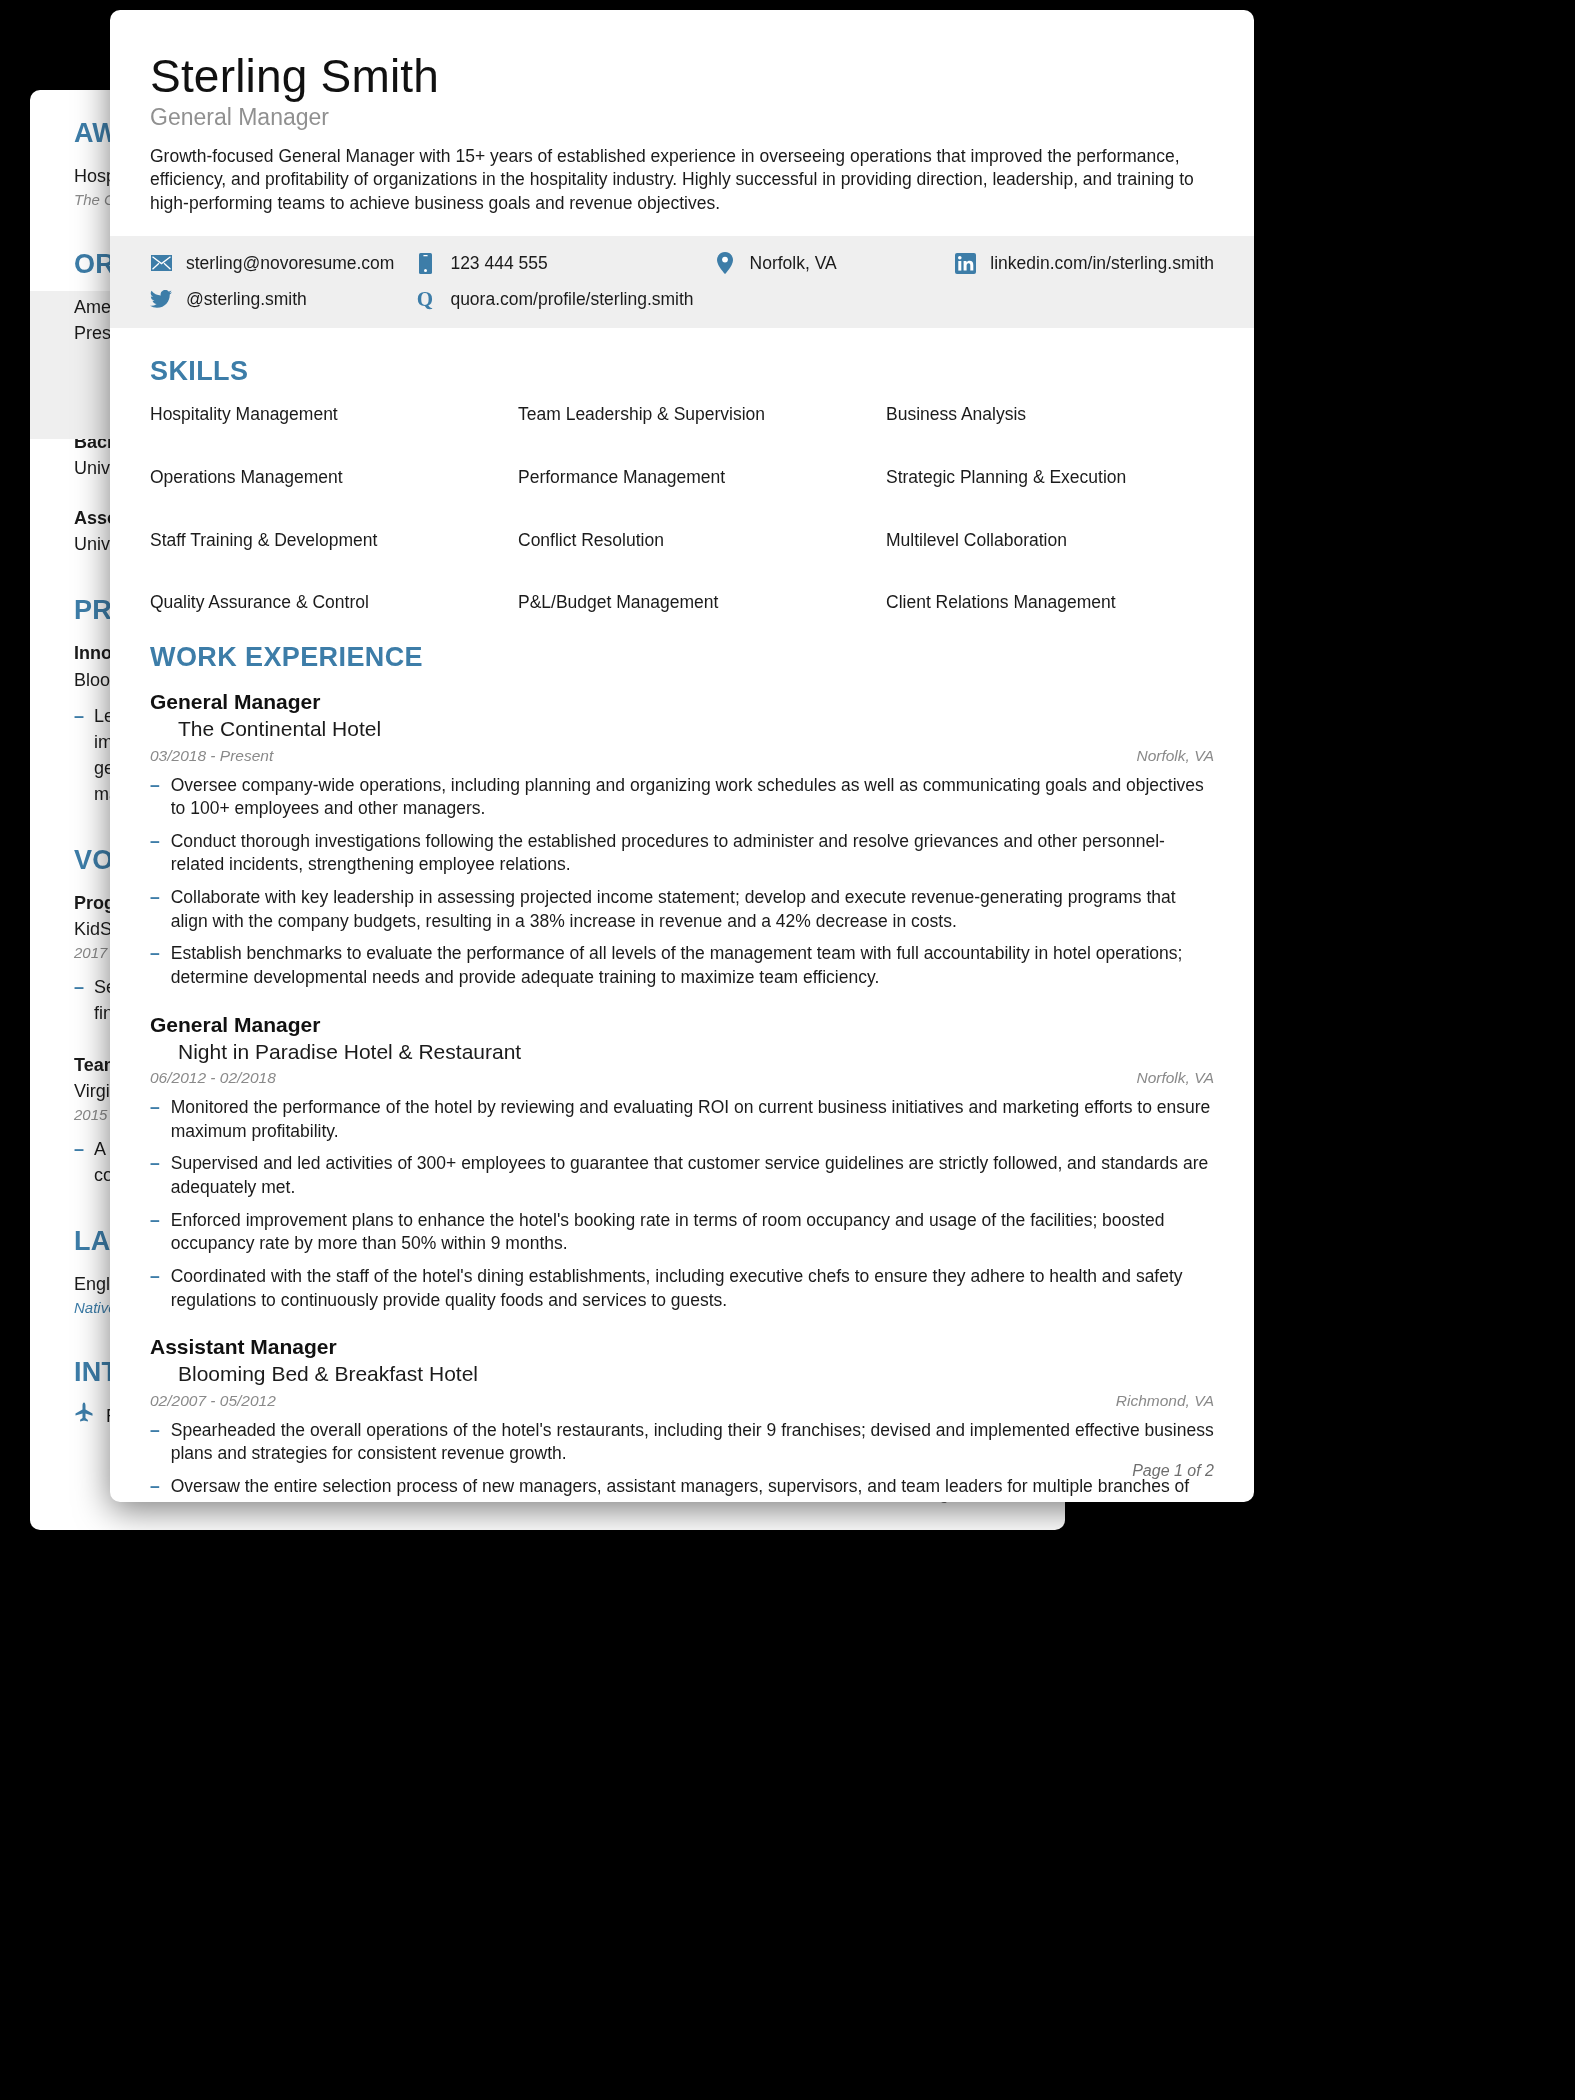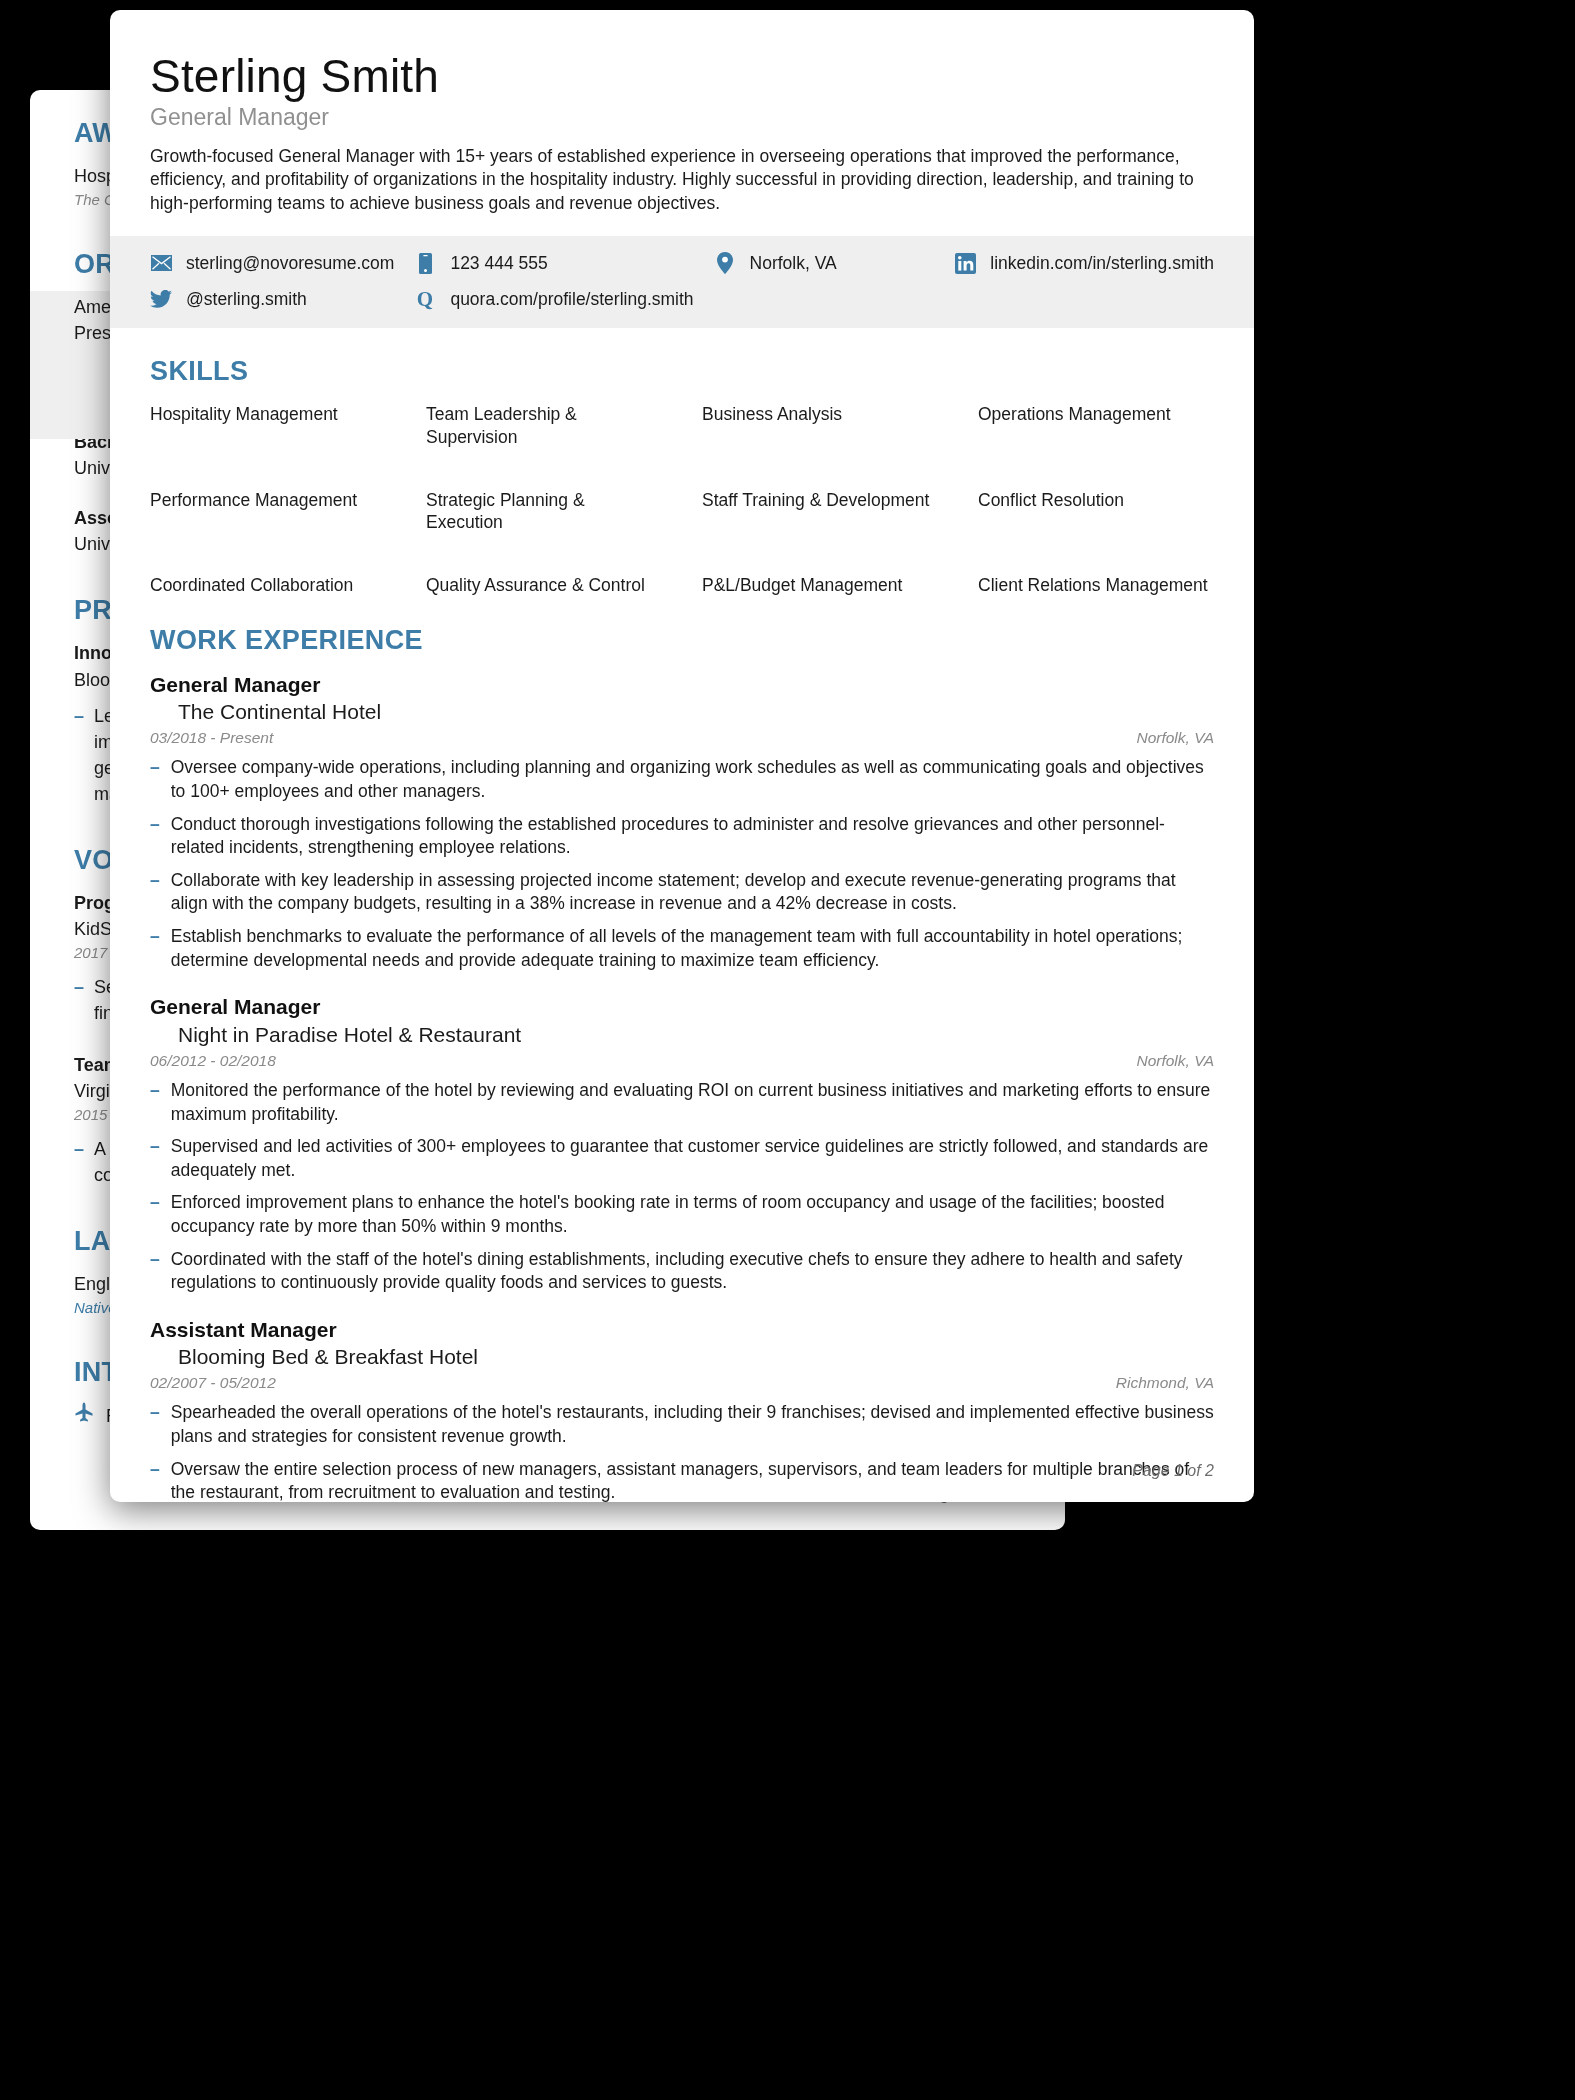--- a/index.html
+++ b/index.html
@@ -79,21 +79,21 @@
   .contact-item { display: flex; align-items: center; gap: 14px; }
   .contact-item .label { font-size: 17.5px; color: #1b1b1b; }
   .cicon { width: 22px; height: 22px; flex: 0 0 22px; display: flex; align-items: center; justify-content: center; }
   .cicon svg { display: block; }
 
   .section-title {
     color: #3d7da8; font-size: 27px; font-weight: bold;
     letter-spacing: .4px; margin-top: 28px; margin-bottom: 16px;
   }
   .skills-grid {
-    display: grid; grid-template-columns: repeat(4, 1fr);
+    display: grid; grid-template-columns: repeat(3, 1fr);
     column-gap: 20px; row-gap: 26px; gap: 40px;
   }
   .skill { font-size: 17.5px; color: #1b1b1b; line-height: 1.3; }
 
   .job { margin-top: 4px; }
   .job + .job { margin-top: 22px; }
   .job-title { font-size: 21px; font-weight: bold; color: #111; line-height: 1.25; }
   .job-company { font-size: 21px; color: #1b1b1b; line-height: 1.3; margin-left: 28px; }
   .job-meta {
     display: flex; justify-content: space-between; align-items: center;
@@ -268,21 +268,21 @@
       <div class="section-title">SKILLS</div>
       <div class="skills-grid">
         <div class="skill">Hospitality Management</div>
         <div class="skill">Team Leadership &amp; Supervision</div>
         <div class="skill">Business Analysis</div>
         <div class="skill">Operations Management</div>
         <div class="skill">Performance Management</div>
         <div class="skill">Strategic Planning &amp; Execution</div>
         <div class="skill">Staff Training &amp; Development</div>
         <div class="skill">Conflict Resolution</div>
-        <div class="skill">Coordinated Collaboration</div>
+        <div class="skill">Multilevel Collaboration</div>
         <div class="skill">Quality Assurance &amp; Control</div>
         <div class="skill">P&amp;L/Budget Management</div>
         <div class="skill">Client Relations Management</div>
       </div>
     </div>
 
     <div class="pf-pad">
       <div class="section-title">WORK EXPERIENCE</div>
 
       <div class="job">

